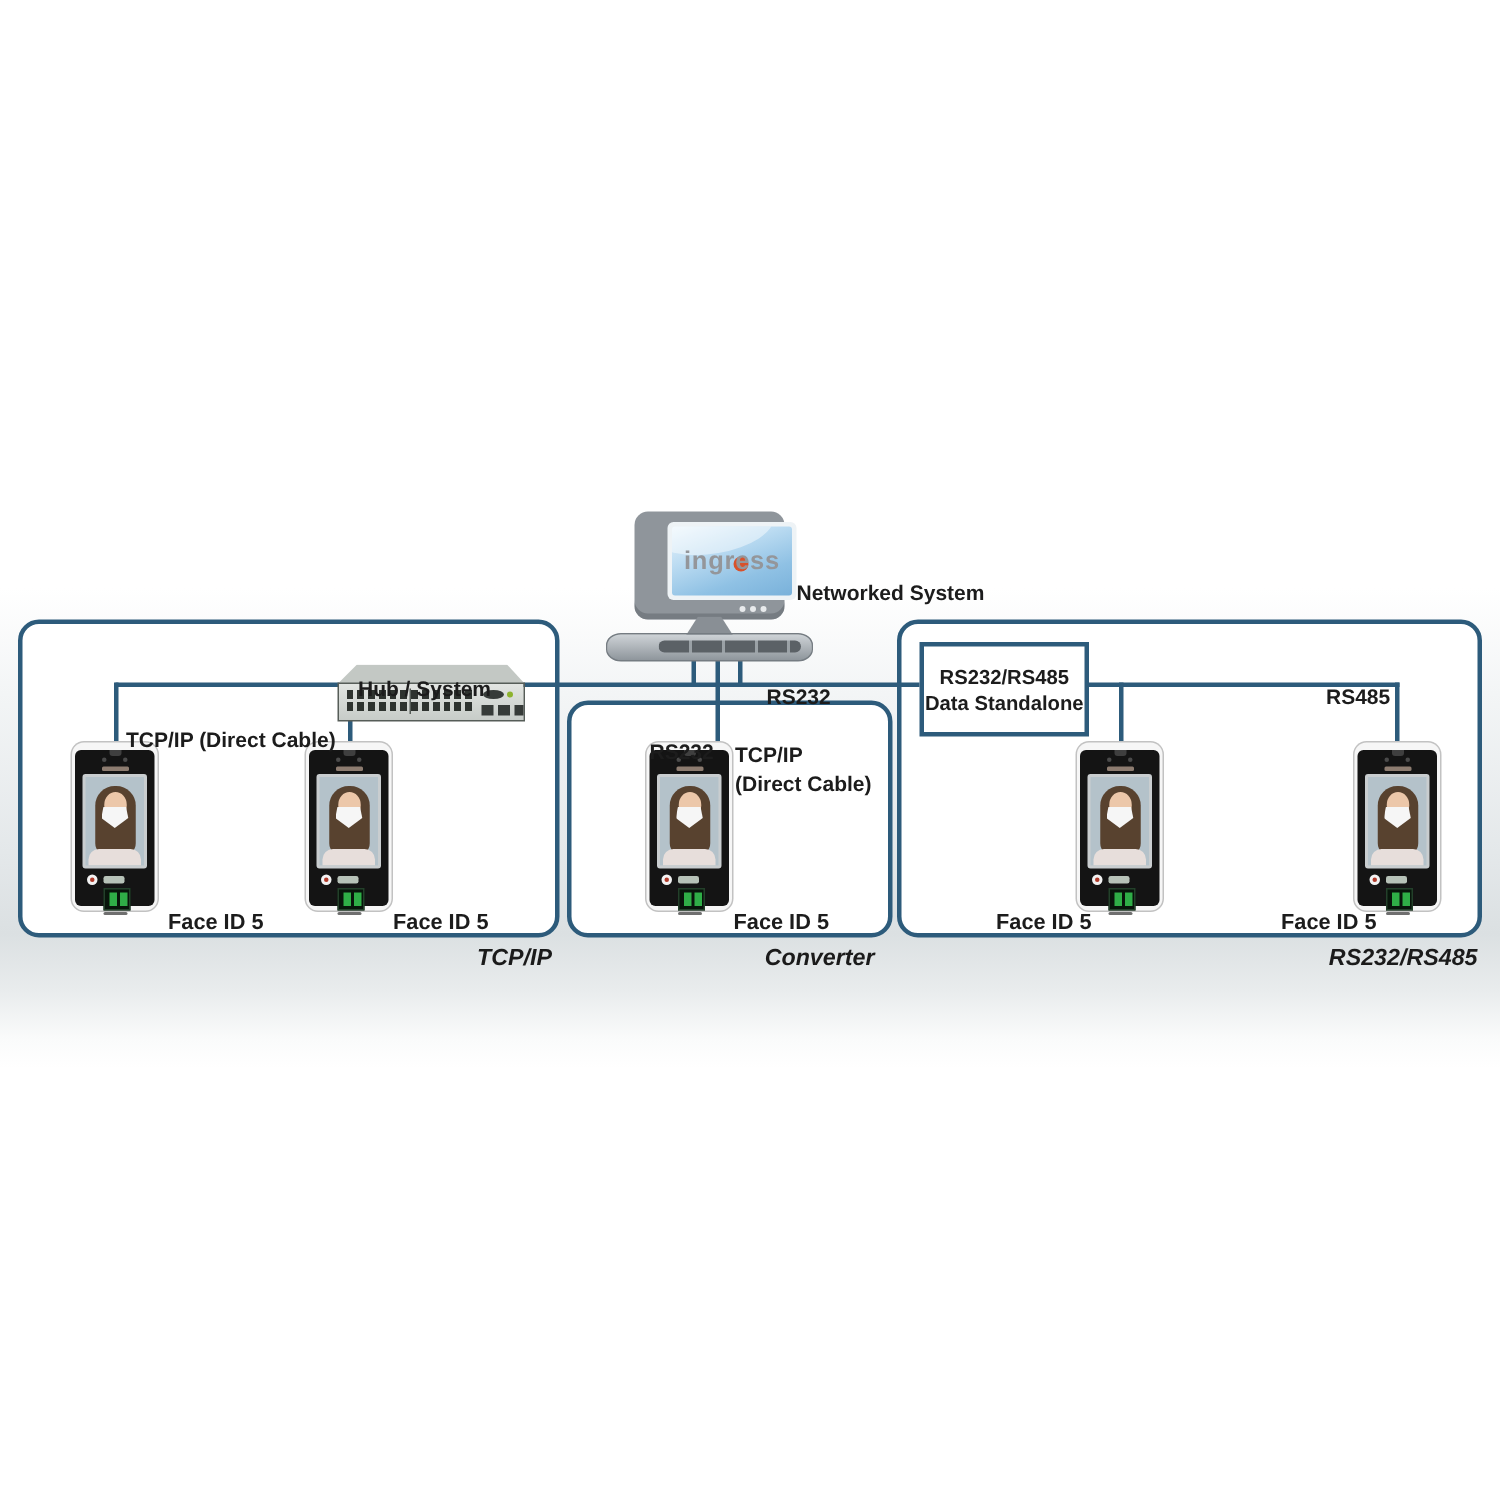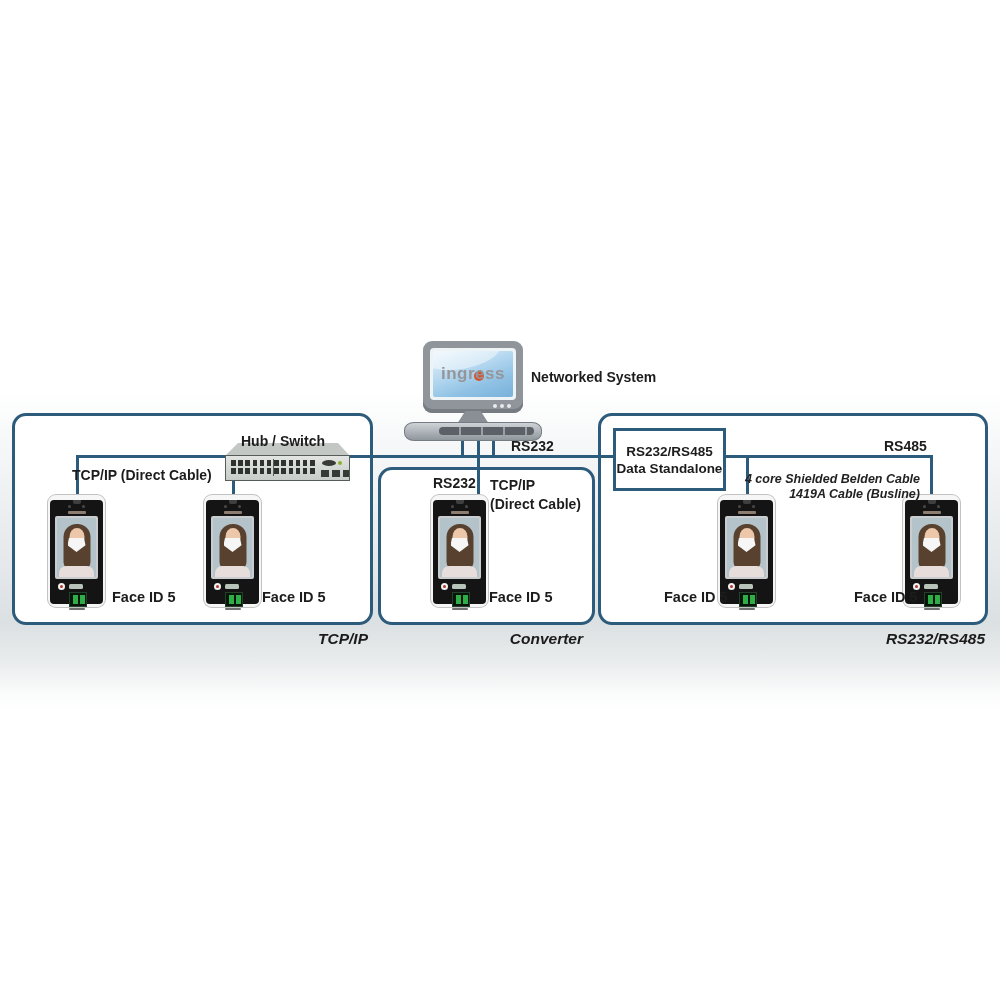--- a/index.html
+++ b/index.html
@@ -33,21 +33,21 @@
   .sw-sq{position:absolute;top:14px;width:8px;height:7px;background:#363b38;}
 
   
   .converter{position:absolute;left:613px;top:428px;width:107px;height:57px;background:#ffffff;
              border:3px solid #2d5b7b;display:flex;flex-direction:column;align-items:center;justify-content:center;
              font-size:13.5px;font-weight:700;line-height:17px;text-align:center;}
 
   
   .monitor{position:absolute;left:423px;top:341px;width:100px;height:72px;background:#8f959b;border-radius:9px;
            box-shadow:inset 0 -4px 0 #767c82;}
-  .screen{position:absolute;left:7px;top:7px;width:86px;height:52px;background:#eef3f6;border-radius:4px;}
+  .screen{position:absolute;left:22px;top:7px;width:86px;height:52px;background:#eef3f6;border-radius:4px;}
   .screen-in{position:absolute;left:3px;top:3px;right:3px;bottom:3px;border-radius:2px;
              background:linear-gradient(160deg,#eaf5fc 0%,#bcdcf2 35%,#8fc1e4 70%,#79b1da 100%);overflow:hidden;}
   .gloss{position:absolute;left:-12px;top:-16px;width:80px;height:34px;background:rgba(255,255,255,.45);
          border-radius:50%;transform:rotate(-10deg);}
   .logo{position:absolute;left:0;right:0;top:13px;text-align:center;font-size:17px;font-weight:700;
         letter-spacing:.5px;color:#94969a;}
   .logo-dot{position:absolute;left:41px;top:20px;width:10px;height:10px;border-radius:50%;background:#d8512b;}
   .mon-dots{position:absolute;right:12px;bottom:5px;display:flex;gap:3px;}
   .mon-dots i{width:4px;height:4px;border-radius:50%;background:#e8eaec;}
   .stand{position:absolute;left:457px;top:411px;width:32px;height:13px;background:#898f95;
@@ -79,21 +79,21 @@
   .dev-ic-circle{position:absolute;left:8px;top:83px;width:7px;height:7px;background:#f2f2f2;border-radius:50%;}
   .dev-ic-dot{position:absolute;left:10px;top:85px;width:3px;height:3px;background:#b03a2a;border-radius:50%;}
   .dev-ic-pill{position:absolute;left:19px;top:84px;width:14px;height:5px;background:#b7c2b8;border-radius:1.5px;}
   .dev-scan{position:absolute;left:19px;top:92px;width:18px;height:15px;background:#08150b;
             border:1px solid #23402a;box-sizing:border-box;}
   .dev-scan i{position:absolute;top:2px;width:5px;height:9px;background:#2fae47;}
   .dev-bline{position:absolute;left:50%;top:108px;width:16px;height:2px;background:#6f6f6f;
              transform:translateX(-50%);border-radius:1px;}
 
   
-  .lbl{position:absolute;font-size:14px;font-weight:700;white-space:nowrap;}
+  .lbl{position:absolute;font-size:14px;font-weight:700;white-space:nowrap;margin-top:18px;}
   .lbl2{line-height:19px;white-space:normal;}
   .note{position:absolute;font-size:12.5px;font-style:italic;font-weight:700;text-align:right;line-height:14.5px;color:#222;}
   .caption{position:absolute;top:630px;font-size:15.5px;font-weight:700;font-style:italic;
            text-align:right;color:#1b1b1b;}
 </style>
 </head>
 <body>
 
 <div class="stage">
   <div class="bg-band"></div>
@@ -254,33 +254,29 @@
     <div class="dev-ic-pill"></div>
     <div class="dev-scan">
       <i style="left:3px;"></i>
           <i style="left:10px;"></i>
     </div>
     <div class="dev-bline"></div>
   </div>
 </div>
 
   <div class="lbl" style="left:531px;top:369px;">Networked System</div>
-  <div class="lbl" style="left:218px;top:433px;width:130px;text-align:center;">Hub / Switch</div>
-  <div class="lbl" style="left:72px;top:467px;">TCP/IP (Direct Cable)</div>
+  <div class="lbl" style="left:218px;top:433px;width:130px;text-align:center;">Hub / System</div>
+  <div class="lbl" style="left:84px;top:467px;">TCP/IP (Direct Cable)</div>
   <div class="lbl" style="left:511px;top:438px;">RS232</div>
   <div class="lbl" style="left:433px;top:475px;">RS232</div>
   <div class="lbl lbl2" style="left:490px;top:476px;">
     <span>TCP/IP</span><br>
     <span>(Direct Cable)</span>
   </div>
   <div class="lbl" style="left:884px;top:438px;">RS485</div>
-  <div class="note" style="left:704px;top:472px;width:216px;">
-    <span>4 core Shielded Belden Cable</span><br>
-    <span>1419A Cable (Busline)</span>
-  </div>
 
   <div class="lbl" style="left:112px;top:589px;font-size:14.5px;">Face ID 5</div>
   <div class="lbl" style="left:262px;top:589px;font-size:14.5px;">Face ID 5</div>
   <div class="lbl" style="left:489px;top:589px;font-size:14.5px;">Face ID 5</div>
   <div class="lbl" style="left:664px;top:589px;font-size:14.5px;">Face ID 5</div>
   <div class="lbl" style="left:854px;top:589px;font-size:14.5px;">Face ID 5</div>
 
   <div class="caption" style="left:248px;width:120px;">TCP/IP</div>
   <div class="caption" style="left:453px;width:130px;">Converter</div>
   <div class="caption" style="left:855px;width:130px;">RS232/RS485</div>

